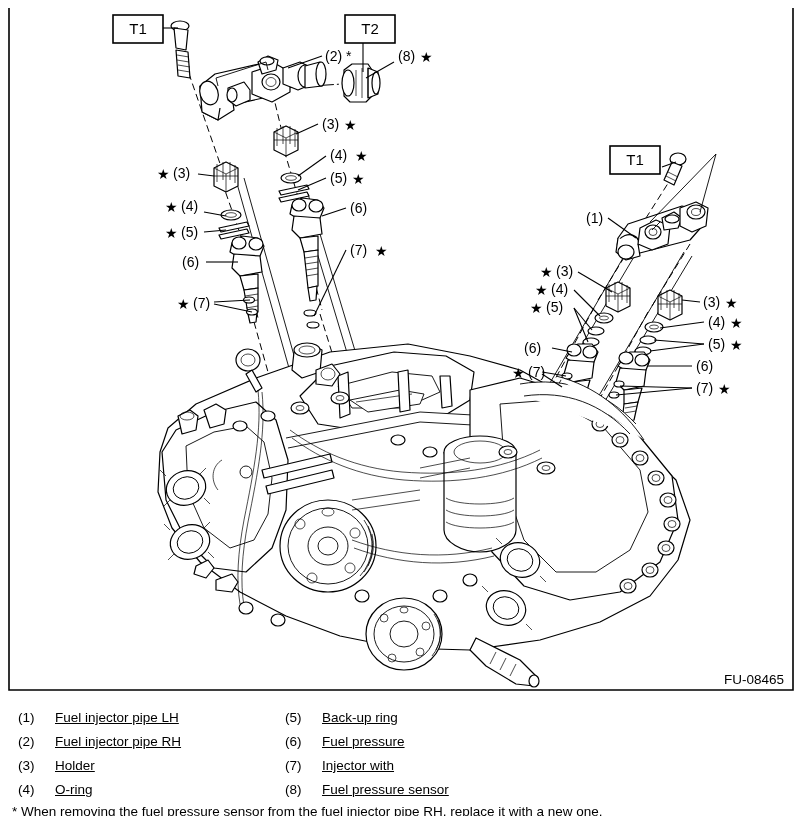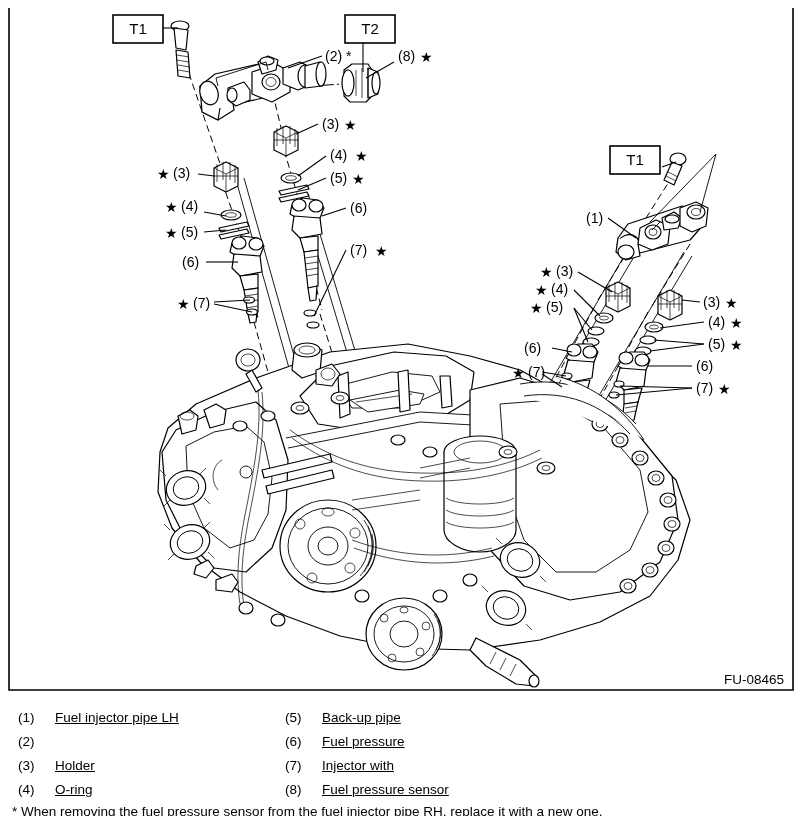--- a/index.html
+++ b/index.html
@@ -653,27 +653,28 @@
 <div id="legend">
   <div class="legend-grid">
 
     <div class="legend-row">
       <div class="legend-cell col1">
         <span class="legend-num">(1)</span>
         <span class="legend-label">Fuel injector pipe LH</span>
       </div>
       <div class="legend-cell">
         <span class="legend-num">(5)</span>
-        <span class="legend-label">Back-up pipe</span>
+        <span class="legend-label">Back-up ring</span>
       </div>
     </div>
 
     <div class="legend-row">
       <div class="legend-cell col1">
         <span class="legend-num">(2)</span>
+        <span class="legend-label">Fuel injector pipe RH</span>
       </div>
       <div class="legend-cell">
         <span class="legend-num">(6)</span>
         <span class="legend-label">Fuel pressure</span>
       </div>
     </div>
 
     <div class="legend-row">
       <div class="legend-cell col1">
         <span class="legend-num">(3)</span>

